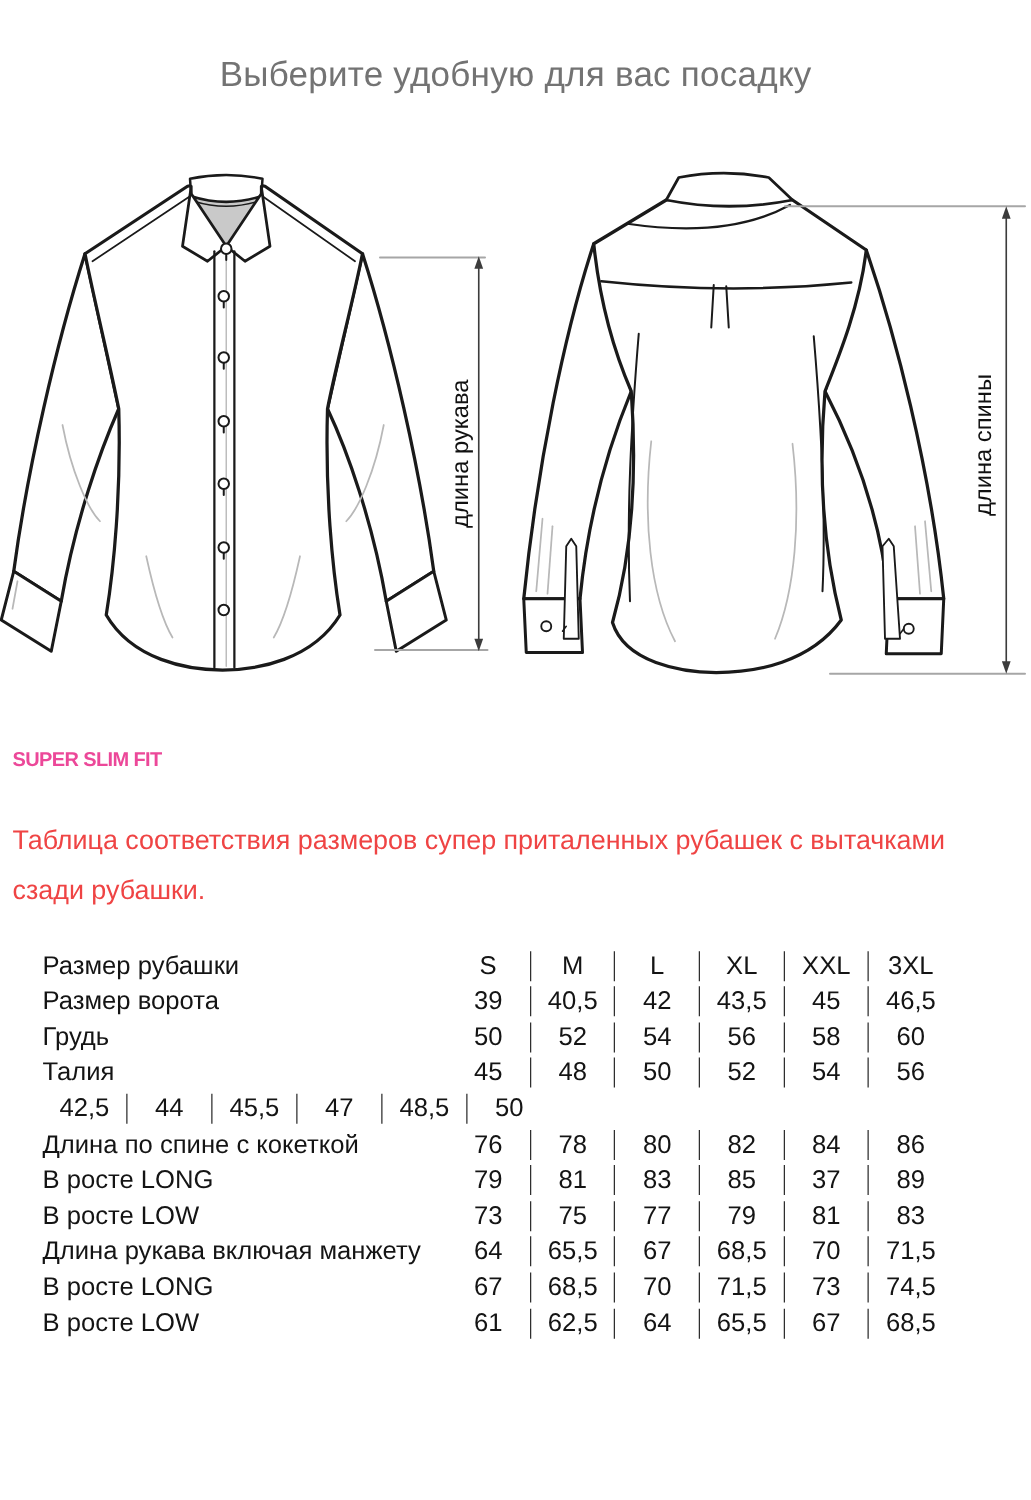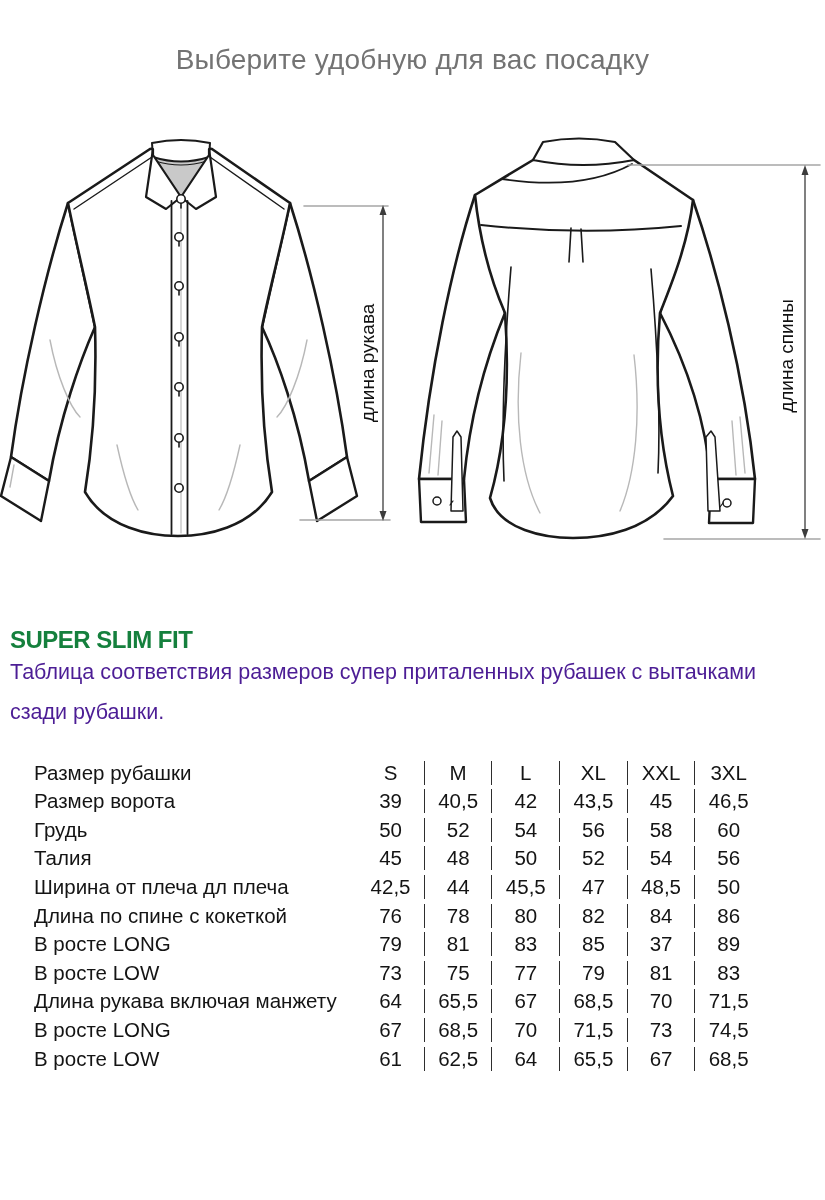--- a/index.html
+++ b/index.html
@@ -6,26 +6,26 @@
   .page {
     position:relative; width:825px; height:1200px; background:#ffffff;
     font-family:"Liberation Sans", sans-serif; color:#141414; overflow:hidden;
   }
   .title {
     position:absolute; top:44px; left:0; width:825px; text-align:center;
     font-size:28px; font-weight:400; letter-spacing:0.2px; color:#737373;
   }
   .illustration { position:absolute; top:115px; left:0; }
   .fit-heading {
-    position:absolute; top:626px; left:10px;
-    font-size:24px; font-weight:bold; letter-spacing:-0.5px; color:#15803d;
+    position:absolute; top:600px; left:10px;
+    font-size:16px; font-weight:bold; letter-spacing:-0.5px; color:#ec4899;
   }
   .fit-desc {
     position:absolute; top:652px; left:10px; width:805px;
-    font-size:21.5px; line-height:40px; color:#4c1d95;
+    font-size:21.5px; line-height:40px; color:#ef4444;
   }
   .size-table { position:absolute; top:756px; left:34px; width:728px; }
   .trow { display:flex; align-items:flex-end; height:28.6px; font-size:20.5px; }
   .tlabel { width:325px; display:flex; align-items:center; }
   .tval {
     width:67px; display:flex; align-items:center; justify-content:center;
     border-left:1px solid #2e2e2e;
   }
   .tval.first { border-left:none; }
   svg text { font-family:"Liberation Sans", sans-serif; }
@@ -199,21 +199,20 @@
       <div class="tlabel">Талия</div>
       <div class="tval first">45</div>
       <div class="tval">48</div>
       <div class="tval">50</div>
       <div class="tval">52</div>
       <div class="tval">54</div>
       <div class="tval">56</div>
     </div>
 
     <div class="trow">
-      <div class="tlabel">Ширина от плеча дл плеча</div>
       <div class="tval first">42,5</div>
       <div class="tval">44</div>
       <div class="tval">45,5</div>
       <div class="tval">47</div>
       <div class="tval">48,5</div>
       <div class="tval">50</div>
     </div>
 
     <div class="trow">
       <div class="tlabel">Длина по спине с кокеткой</div>

